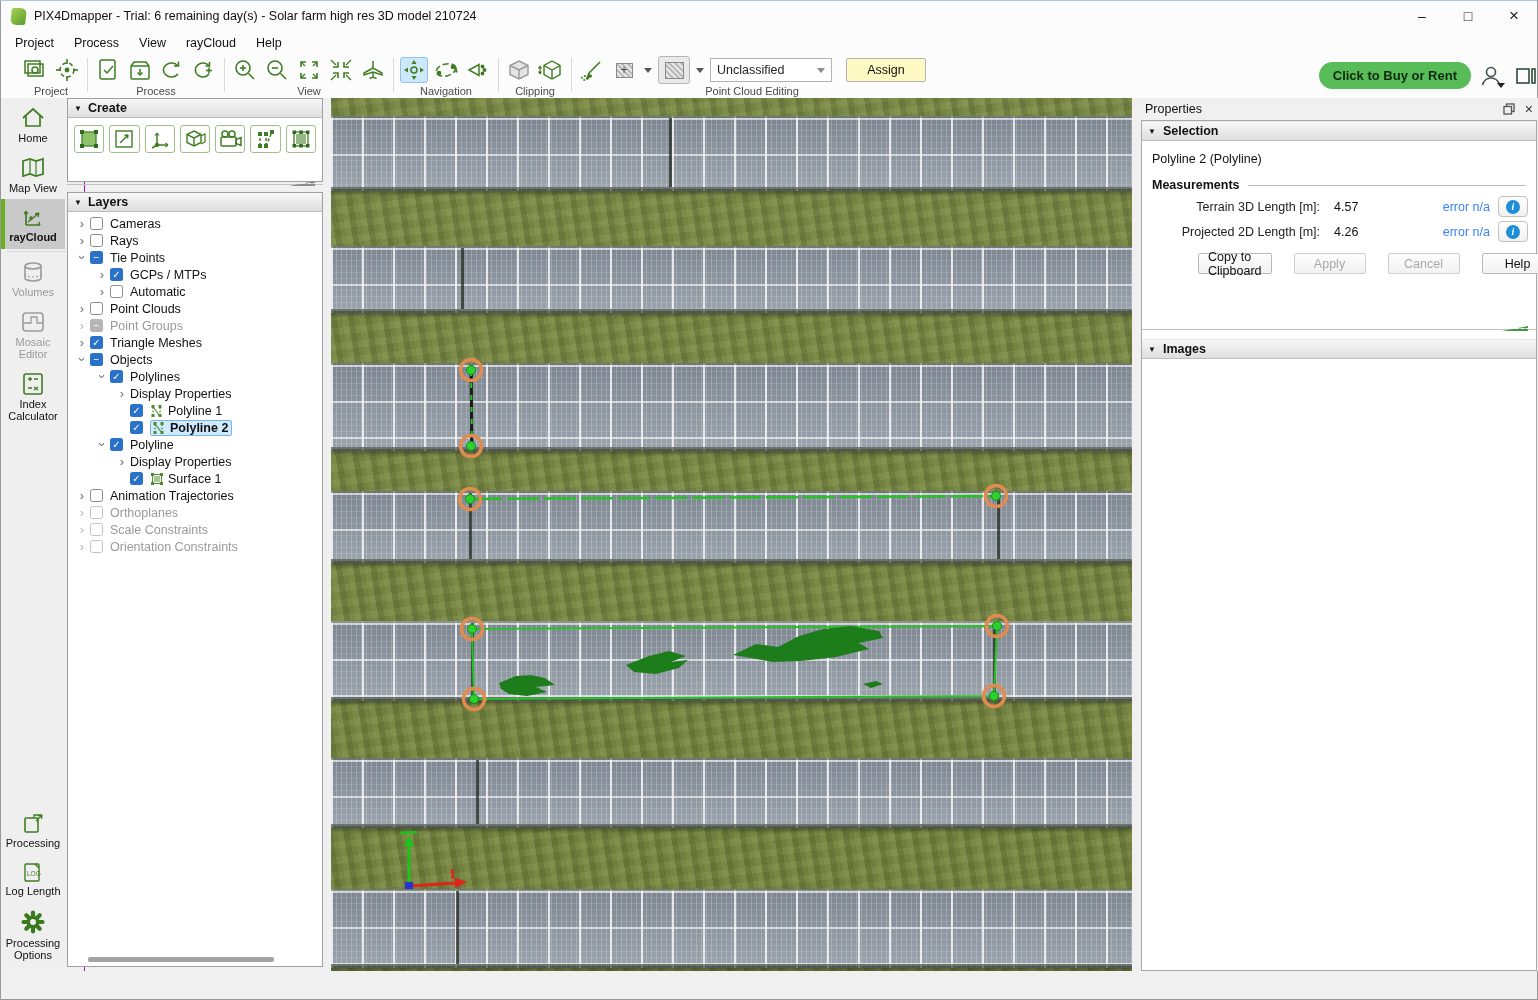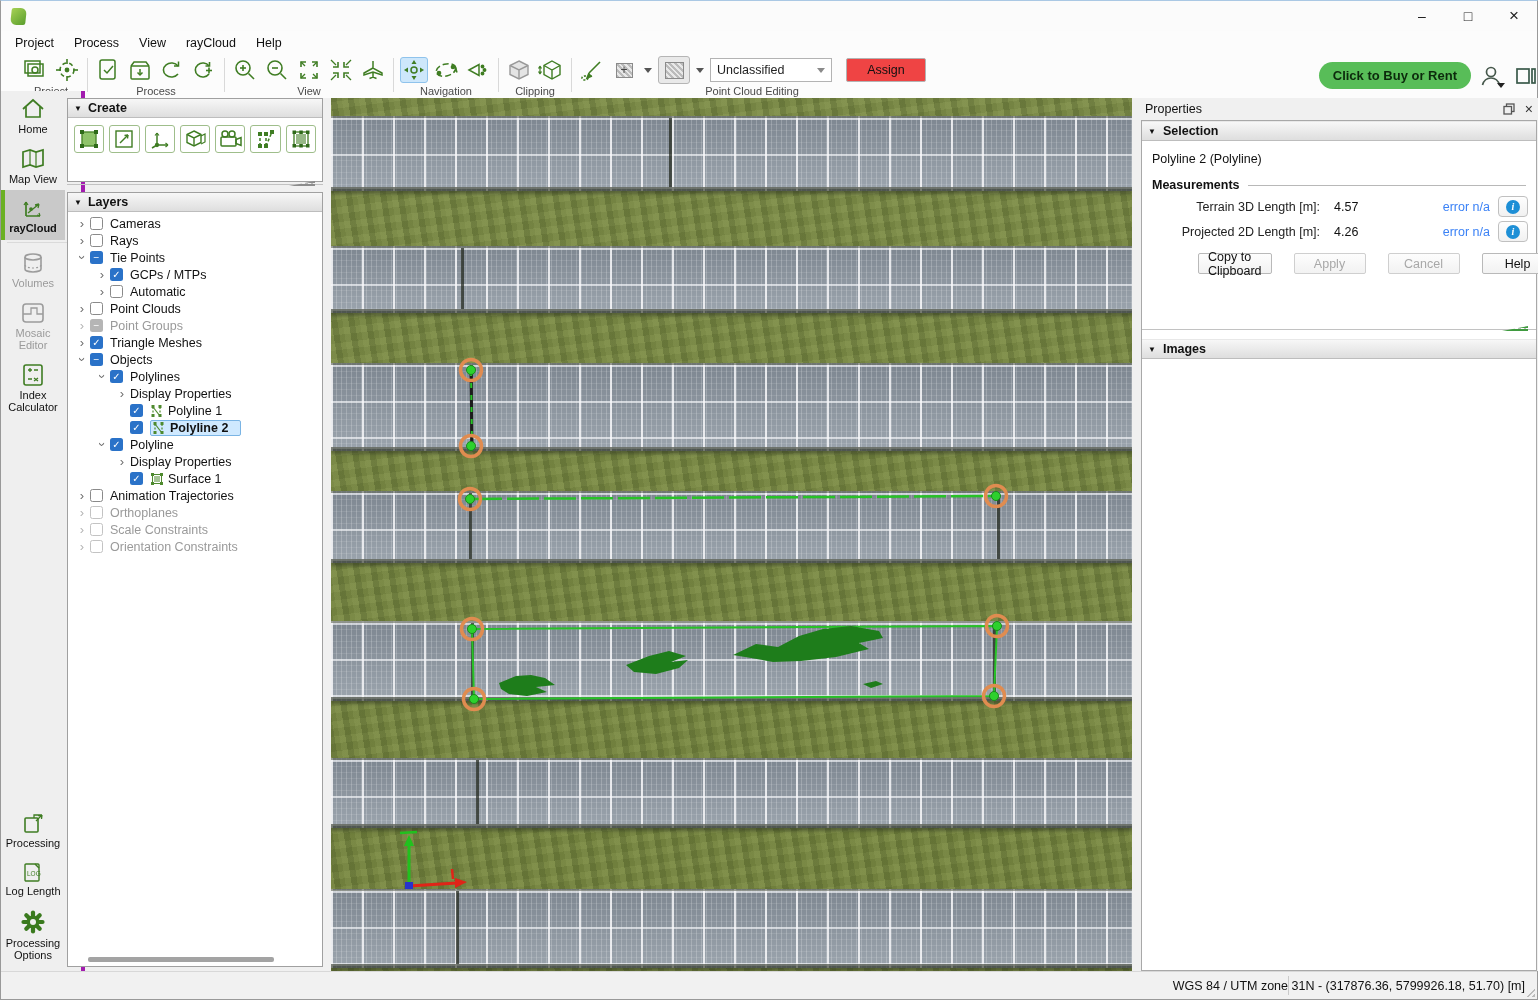--- a/index.html
+++ b/index.html
@@ -25,27 +25,27 @@
   .tgroup { display:flex; flex-direction:column; align-items:center; padding:2px 6px 0 6px; }
   .ticons { display:flex; align-items:center; gap:4px; height:28px; }
   .tlabel { font-size:11px; color:#4a4a4a; margin-top:1px; }
   .tsep { width:1px; height:34px; background:#d9d9d9; margin-top:4px; }
   .tbtn { width:28px; height:26px; display:flex; align-items:center; justify-content:center; border-radius:3px; }
   .tbtn.sel { background:#cde7fb; border:1px solid #8fc3ec; }
   .tbtn.pressed { background:#e9e9e9; border:1px solid #b5b5b5; }
   .dda { width:0; height:0; border-left:4px solid transparent; border-right:4px solid transparent; border-top:5px solid #555; margin:0 2px; }
   .combo { width:122px; height:24px; border:1px solid #b3b3b3; background:#fff; display:flex; align-items:center; padding:0 6px; font-size:12.5px; color:#222; }
   .combo .cv { width:0; height:0; border-left:4px solid transparent; border-right:4px solid transparent; border-top:5px solid #8a8a8a; margin-left:auto; }
-  .assign-btn { width:80px; height:24px; border:1px solid #b3b3b3; background:#ef4444; border-radius:2px; display:flex; align-items:center; justify-content:center; font-size:12.5px; margin-left:10px; }
+  .assign-btn { width:80px; height:24px; border:1px solid #b3b3b3; background:#fef9c3; border-radius:2px; display:flex; align-items:center; justify-content:center; font-size:12.5px; margin-left:10px; }
   .toolbar-right { margin-left:auto; display:flex; align-items:center; gap:8px; padding:8px 0 0 0; }
   .buy-btn { background:#58bd58; border-radius:14px; padding:6px 14px; font-weight:bold; font-size:13px; color:#0c2a0c; }
   .hatch { background:repeating-linear-gradient(45deg,#bbb 0 2px,#e8e8e8 2px 4px); border:1px solid #8a8a8a; }
 
   
-  .sidebar { position:absolute; left:0; top:90px; bottom:28px; width:84px; background:#efefef; border-right:4px solid #a21caf; }
+  .sidebar { position:absolute; left:0; top:99px; bottom:28px; width:84px; background:#efefef; border-right:1px solid #a21caf; }
   .side-item { width:64px; display:flex; flex-direction:column; align-items:center; padding:6px 0 5px 0; gap:2px; position:relative; }
   .side-item .slabel { font-size:11px; text-align:center; line-height:1.15; }
   .side-item.disabled .slabel { color:#9a9a9a; }
   .side-item.selected { background:#c9c9c9; }
   .side-item.selected::before { content:""; position:absolute; left:0; top:0; bottom:0; width:4px; background:#6ab023; }
   .side-item.selected .slabel { font-weight:bold; }
   .side-sep { height:1px; background:#dadada; margin:2px 6px; }
   .side-bottom { position:absolute; bottom:4px; left:0; right:0; }
 
   
@@ -66,21 +66,21 @@
   .trow { display:flex; align-items:center; height:17px; padding-left:6px; }
   .ind1 { padding-left:26px; } .ind2 { padding-left:46px; } .ind2b { padding-left:62px; }
   .chev { width:16px; color:#6e6e6e; font-size:13px; text-align:center; line-height:1; }
   .chev.down { transform:rotate(90deg); }
   .cb { width:13px; height:13px; border-radius:2.5px; margin-right:7px; flex:none; display:flex; align-items:center; justify-content:center; font-size:10px; line-height:1; color:#fff; }
   .cb.un { background:#fff; border:1px solid #8a8a8a; }
   .cb.un.dis { border-color:#c3c3c3; }
   .cb.ck { background:#2a72c8; } .cb.pt { background:#2a72c8; } .cb.ptdis { background:#b5b5b5; }
   .tl { font-size:12.5px; white-space:nowrap; }
   .tl.gray { color:#9a9a9a; }
-  .selwrap { display:flex; align-items:center; background:#cfe9ff; border:1px solid #7ab4e4; border-radius:2px; padding:0 12px 0 1px; }
+  .selwrap { display:flex; align-items:center; background:#cfe9ff; border:1px solid #7ab4e4; border-radius:2px; padding:0 3px 0 1px; }
   .selwrap .tl { font-weight:bold; }
   .ticon { margin-right:4px; display:flex; }
   .hscroll { position:absolute; bottom:4px; left:20px; width:186px; height:5px; background:#a3a3a3; border-radius:2px; }
 
   
   .mainview { position:absolute; left:330px; top:97px; width:801px; height:873px; overflow:hidden;
     background:
       repeating-linear-gradient(81deg, rgba(60,74,30,.22) 0 6px, rgba(0,0,0,0) 6px 11px, rgba(152,167,97,.22) 11px 17px),
       repeating-linear-gradient(-7deg, rgba(98,113,53,.30) 0 8px, rgba(132,147,82,.26) 8px 15px),
       linear-gradient(180deg,#7d8c49,#75843f); }
@@ -132,20 +132,21 @@
 
   svg { display:block; }
 </style>
 </head>
 <body>
 
 <div class="window">
 
   <div class="titlebar">
     <div class="logo"></div>
+    <div class="title-text">PIX4Dmapper - Trial: 6 remaining day(s) - Solar farm high res 3D model 210724</div>
     <div class="wctrls">
       <div class="wctrl">–</div>
       <div class="wctrl">□</div>
       <div class="wctrl" style="font-size:17px">×</div>
     </div>
   </div>
 
   <div class="menubar">
     <span class="menu-item">Project</span>
     <span class="menu-item">Process</span>
@@ -851,19 +852,14 @@
           <div class="grip"></div>
           <div class="line"></div>
       </div>
       <div class="shead" style="position:absolute;left:0;right:0;top:218px">
         <span class="tri">▼</span>
         <span class="stitle">Images</span>
       </div>
     </div>
   </div>
 
-  <div class="statusbar">
-    <div class="status-sep"></div>
-    <div class="status-text">WGS 84 / UTM zone 31N - (317876.36, 5799926.18, 51.70) [m]</div>
-    <div class="grip"></div>
-  </div>
 
 </div>
 
 </body></html>

